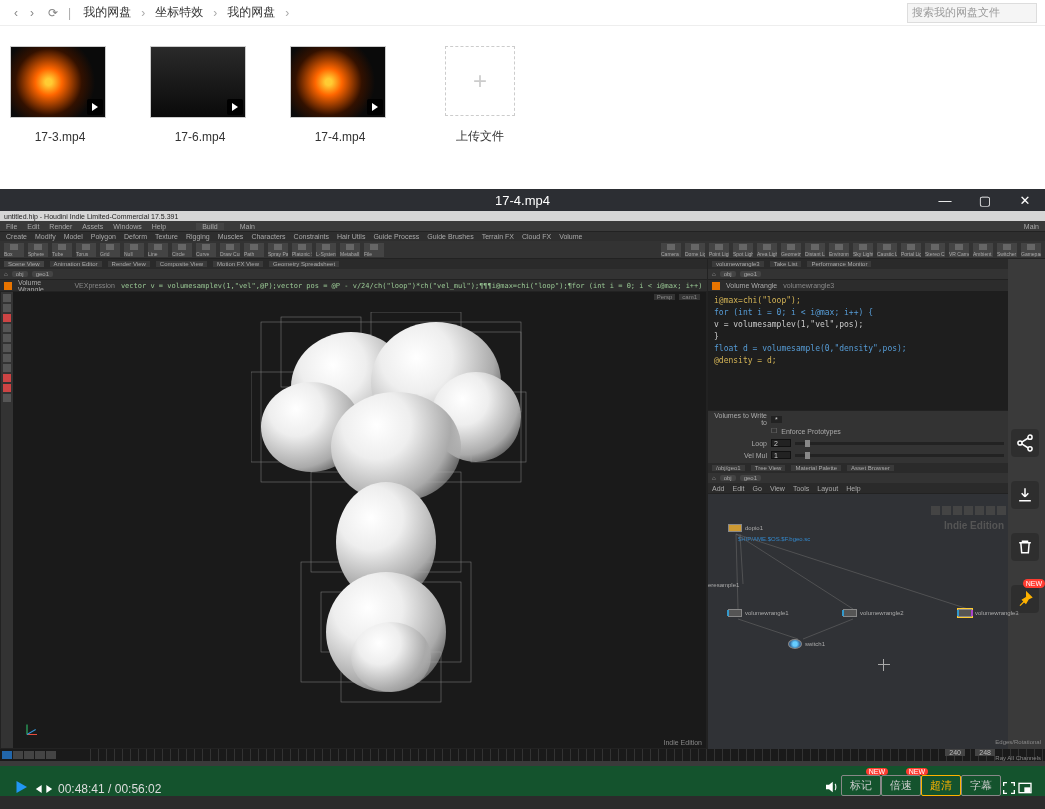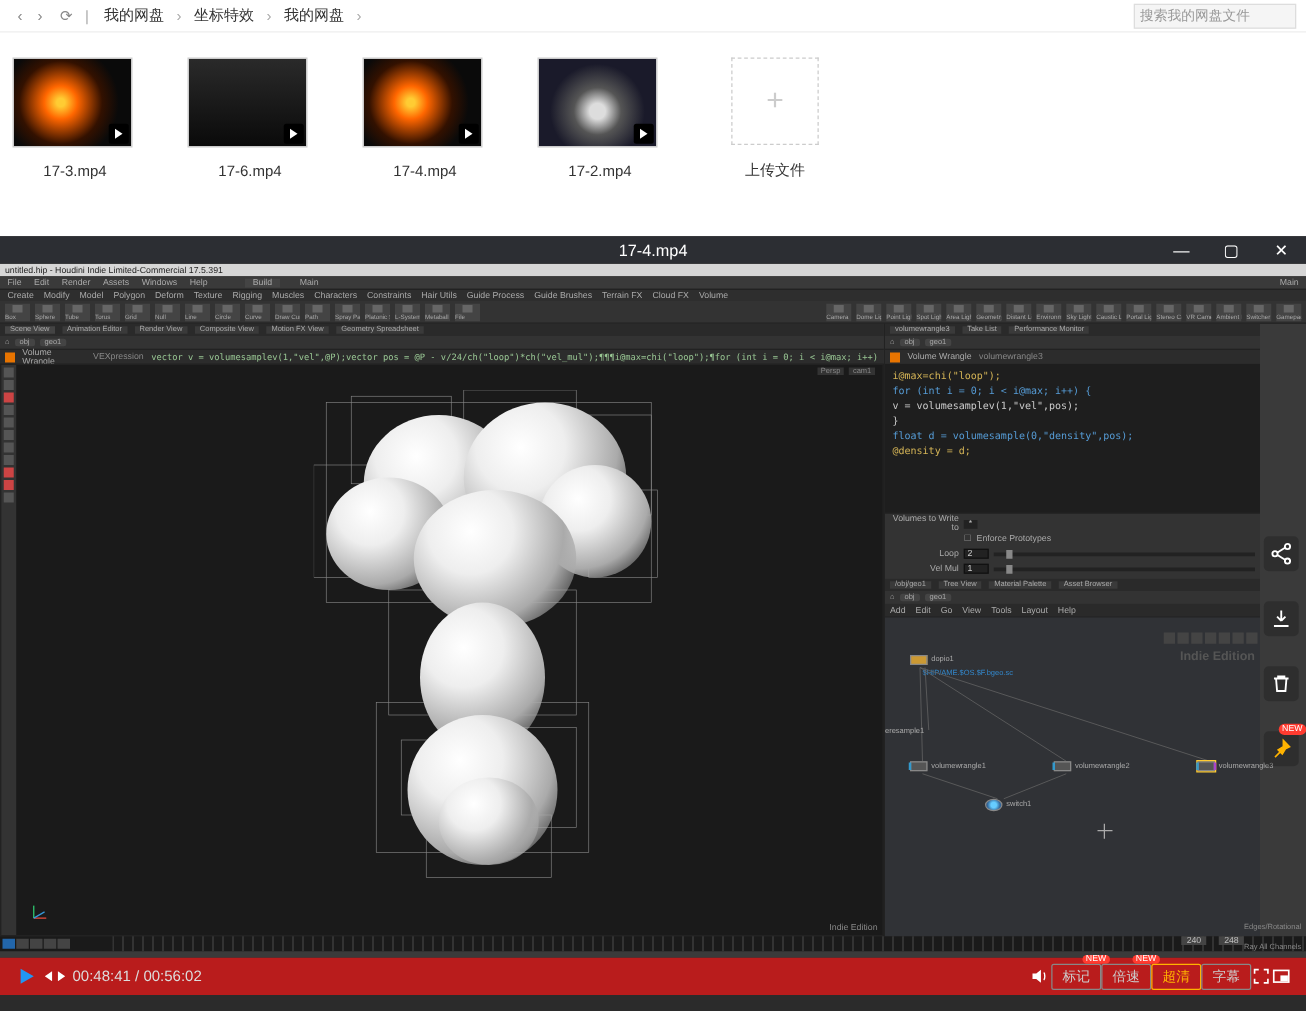--- a/index.html
+++ b/index.html
@@ -102,21 +102,21 @@
 .side-actions { position: absolute; right: 6px; top: 240px; display: flex; flex-direction: column; gap: 24px; z-index: 10; }
 .side-btn { width: 28px; height: 28px; display: flex; align-items: center; justify-content: center; color: #fff; cursor: pointer; font-size: 18px; background: rgba(0,0,0,0.2); border-radius: 4px; position: relative; }
 .new-tag { position: absolute; top: -6px; right: -6px; background: #ff3b30; color: #fff; font-size: 7px; padding: 1px 3px; border-radius: 6px; }
 
 
 .timeline { height: 12px; background: #1a1a1a; display: flex; align-items: center; position: relative; }
 .timeline-ticks { flex: 1; height: 100%; background: repeating-linear-gradient(90deg, #333 0, #333 1px, transparent 1px, transparent 8px); }
 .frame-chip { position: absolute; right: 80px; top: 0; background: #444; color: #bbb; font-size: 7px; padding: 0 4px; }
 
 
-.player-controls { height: 30px; background: #b91c1c; display: flex; align-items: center; padding: 0 12px; color: #fff; font-size: 12px; }
+.player-controls { height: 30px; background: #14532d; display: flex; align-items: flex-end; padding: 0 12px; color: #fff; font-size: 12px; }
 .pc-btn { cursor: pointer; display: flex; align-items: center; justify-content: center; }
 .play-main { color: #2196f3; font-size: 18px; }
 .time-display { font-size: 12px; color: #ddd; }
 .pc-spacer { flex: 1; }
 .pc-pill { border: 1px solid #888; padding: 2px 8px; font-size: 11px; color: #ccc; cursor: pointer; position: relative; border-radius: 2px; }
 .pc-pill.active { border-color: #ffb300; color: #ffb300; }
 .pc-pill .nb { position: absolute; top: -8px; right: -8px; background: #ff3b30; color: #fff; font-size: 7px; padding: 0 3px; border-radius: 6px; }
 
 svg { display: block; }
 </style>
@@ -150,26 +150,20 @@
     <div class="file-thumb thumb-dark">
         <div class="play-badge"></div>
       </div>
     <div class="file-name">17-6.mp4</div>
   </div>
   <div class="file-item">
     <div class="file-thumb thumb-fire">
         <div class="play-badge"></div>
       </div>
     <div class="file-name">17-4.mp4</div>
-  </div>
-  <div class="file-item">
-    <div class="file-thumb thumb-smoke">
-        <div class="play-badge"></div>
-      </div>
-    <div class="file-name">17-2.mp4</div>
   </div>
   <div class="file-item">
     <div class="upload-box">+</div>
     <div class="file-name">上传文件</div>
   </div>
 </div>
 
 <div class="player-window">
   <div class="player-titlebar">
     <span>17-4.mp4</span>

